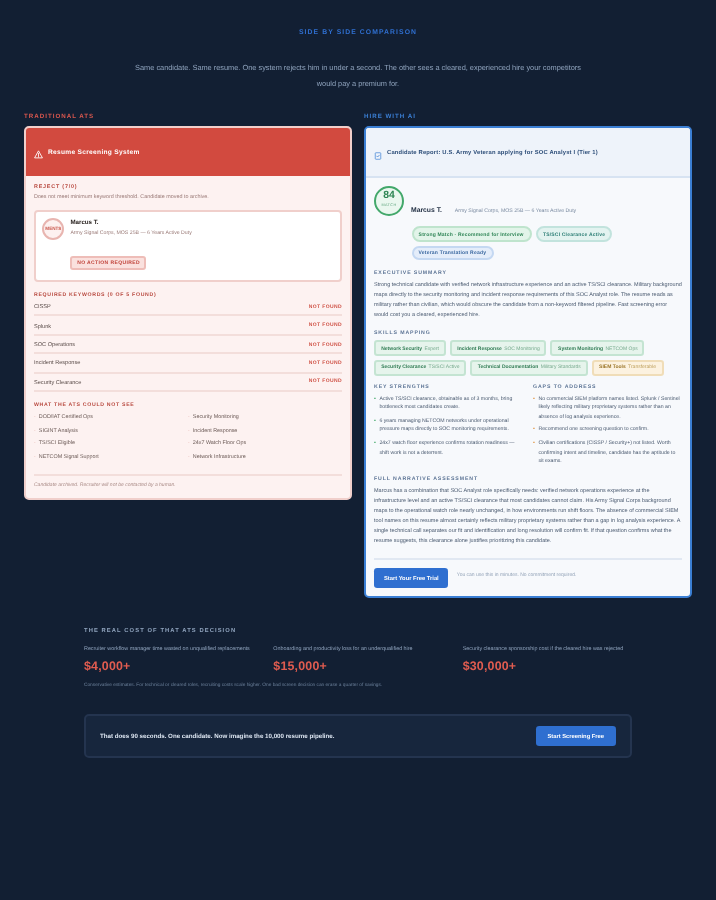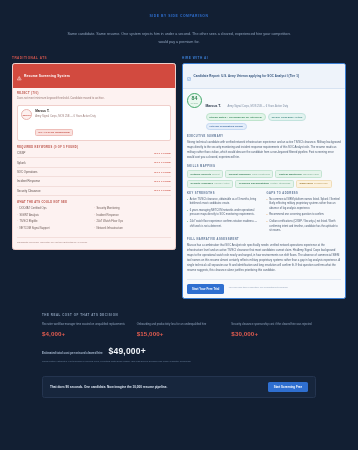--- a/index.html
+++ b/index.html
@@ -386,24 +386,20 @@
       </div>
       <div class="stat">
         <div class="stat-l">Onboarding and productivity loss for an underqualified hire</div>
         <div class="stat-v">$15,000+</div>
       </div>
       <div class="stat">
         <div class="stat-l">Security clearance sponsorship cost if the cleared hire was rejected</div>
         <div class="stat-v">$30,000+</div>
       </div>
     </div>
-    <div class="total">
-      <span class="total-l">Estimated total cost per missed cleared hire</span>
-      <span class="total-v">$49,000+</span>
-    </div>
     <div class="total-n">Conservative estimates. For technical or cleared roles, recruiting costs scale higher. One bad screen decision can erase a quarter of savings.</div>
   </div>
 
   <div class="bar">
     <span class="bar-tx">That does 90 seconds. One candidate. Now imagine the 10,000 resume pipeline.</span>
     <button class="bar-btn">Start Screening Free</button>
   </div>
 
 </div>
 

